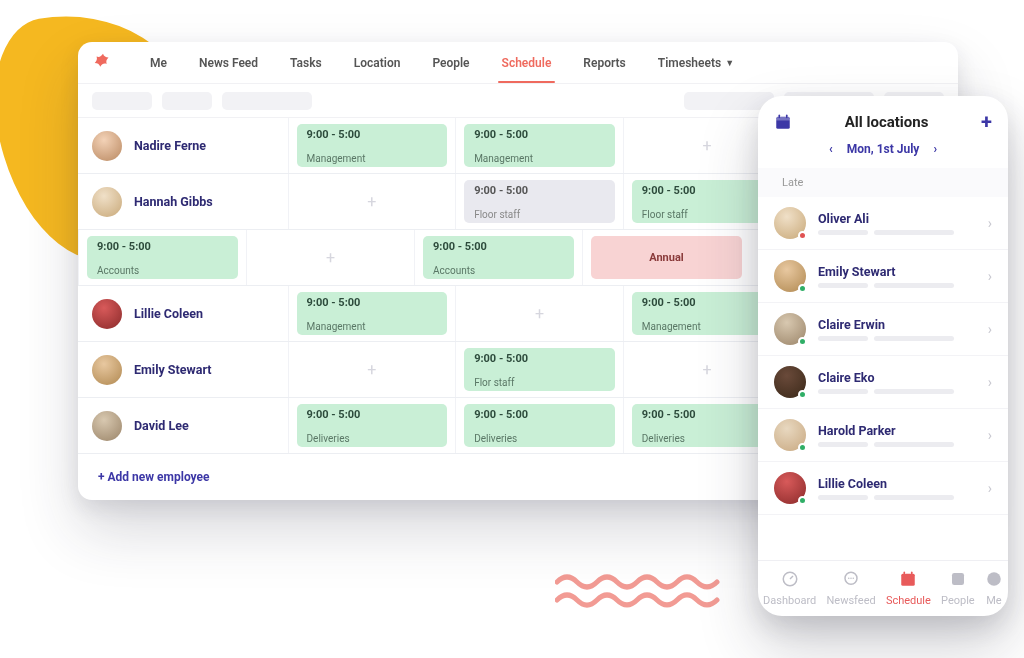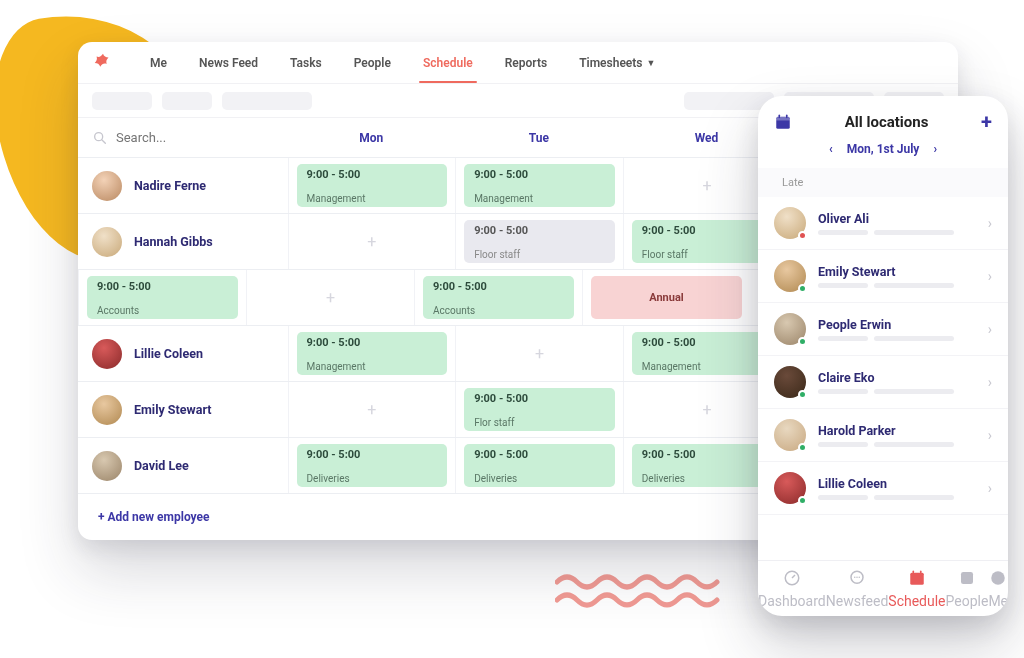--- a/index.html
+++ b/index.html
@@ -86,21 +86,21 @@
   .status-dot{position:absolute; right:-1px; bottom:-1px; width:9px; height:9px; border-radius:50%; border:2px solid #fff;}
   .status-dot.red{background:#e05252;} .status-dot.green{background:#2fae66;}
   .m-info{flex:1; display:flex; flex-direction:column; gap:4px;}
   .m-name{font-size:12.5px; font-weight:700; color:#2e2a72;}
   .m-lines{display:flex; gap:6px;}
   .m-line{height:5px; border-radius:3px; background:#ececf0;}
   .m-line.a{width:50px;} .m-line.b{width:80px;}
   .m-chevron{color:#c8c8d0; font-size:14px;}
 
   .m-tabbar { margin-top:auto; height:56px; display:flex; justify-content:space-around; align-items:center; border-top:1px solid #efeff3; }
-  .m-tab { display:flex; flex-direction:column; align-items:center; gap:6px; font-size:14px; color:#bdbdc6; cursor:pointer; }
+  .m-tab { display:flex; flex-direction:column; align-items:center; gap:6px; font-size:11px; color:#bdbdc6; cursor:pointer; }
   .m-tab.active{ color:#e85a5a; }
   .m-tab-icon{ width:18px; height:18px; display:flex; align-items:center; justify-content:center; }
 
   
   .av1{background: radial-gradient(circle at 40% 30%, #f3d2b7, #b98860);}
   .av2{background: radial-gradient(circle at 40% 30%, #f0e0c8, #c8a878);}
   .av3{background: radial-gradient(circle at 40% 30%, #e8e8f0, #a0a0b8);}
   .av4{background: radial-gradient(circle at 40% 30%, #d85a5a, #8a2a2a);}
   .av5{background: radial-gradient(circle at 40% 30%, #e8c8a0, #b08850);}
   .av6{background: radial-gradient(circle at 40% 30%, #d8c8b0, #9a8468);}
@@ -120,52 +120,38 @@
 <div class="desktop">
 
   <div class="topnav">
     <svg class="logo" viewBox="0 0 24 24">
       <path fill="currentColor" d="M12 2c1 3 3 4 6 4-2 2-3 4-2 7-3-1-5 0-7 3-1-3-3-4-6-4 2-2 3-4 2-7 3 1 5 0 7-3z"></path>
     </svg>
     <div class="nav-tabs">
       <div class="nav-tab">Me</div>
       <div class="nav-tab">News Feed</div>
       <div class="nav-tab">Tasks</div>
+      <div class="nav-tab">Location</div>
       <div class="nav-tab">People</div>
       <div class="nav-tab active">Schedule</div>
       <div class="nav-tab">Reports</div>
       <div class="nav-tab"><span>Timesheets</span><span class="caret">▼</span></div>
     </div>
   </div>
 
   <div class="toolbar">
     <div class="ph w60"></div>
     <div class="ph w50"></div>
     <div class="ph w90"></div>
     <div class="toolbar-spacer"></div>
     <div class="ph w90"></div>
     <div class="ph w90"></div>
     <div class="ph w60"></div>
   </div>
 
-  <div class="grid-header">
-    <div class="col-name">
-      <div class="search-wrap">
-        <svg class="search-icon" viewBox="0 0 24 24">
-            <circle cx="10" cy="10" r="6" stroke="#c6c6ce" stroke-width="2" fill="none"></circle>
-            <line x1="15" y1="15" x2="20" y2="20" stroke="#c6c6ce" stroke-width="2" stroke-linecap="round"></line>
-          </svg>
-        <input class="search-input" placeholder="Search..." style="">
-      </div>
-    </div>
-    <div class="col-day">Mon</div>
-    <div class="col-day">Tue</div>
-    <div class="col-day">Wed</div>
-    <div class="col-day">Thu</div>
-  </div>
 
   <div class="row">
     <div class="person">
       <div class="avatar av1"></div>
       <div class="name">Nadire Ferne</div>
     </div>
     <div class="cell">
         <div class="chip green">
           <span class="chip-time">9:00 - 5:00</span>
           <span class="chip-role">Management</span>
@@ -357,21 +343,21 @@
         </div>
       </div>
     <div class="m-chevron">›</div>
   </div>
   <div class="m-item">
     <div class="m-avatar-wrap">
         <div class="m-avatar av6"></div>
         <div class="status-dot green"></div>
       </div>
     <div class="m-info">
-        <div class="m-name">People Erwin</div>
+        <div class="m-name">Claire Erwin</div>
         <div class="m-lines">
           <div class="m-line a"></div>
           <div class="m-line b"></div>
         </div>
       </div>
     <div class="m-chevron">›</div>
   </div>
   <div class="m-item">
     <div class="m-avatar-wrap">
         <div class="m-avatar av7"></div>

